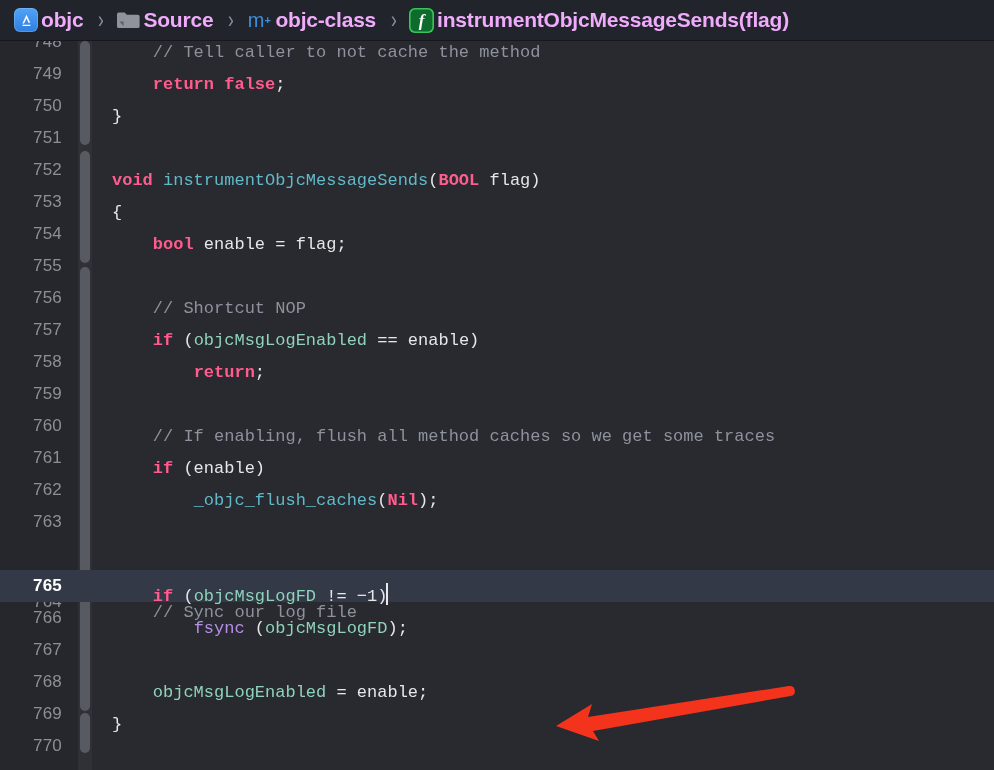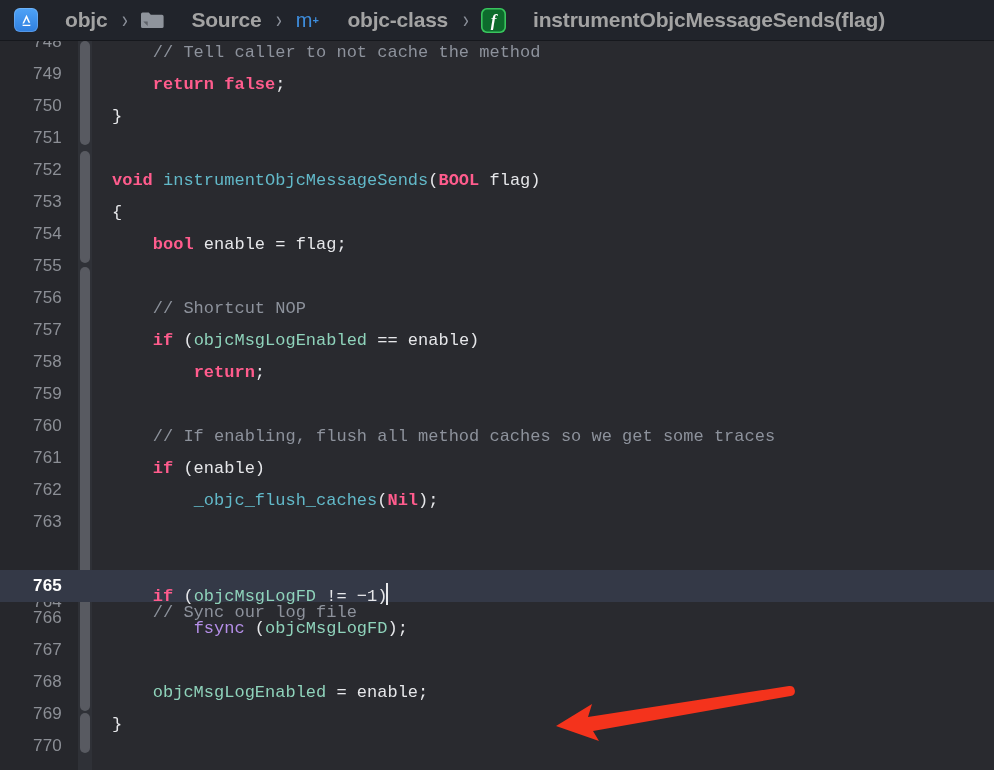--- a/index.html
+++ b/index.html
@@ -29,25 +29,25 @@
     box-sizing: border-box;
     overflow: hidden;
     white-space: nowrap;
   }
   .crumb {
     display: flex;
     align-items: center;
     height: 100%;
   }
   .crumb-label {
-    color: #a3a3a3;
+    color: #f0abfc;
     font-size: 21px;
     font-weight: 600;
     letter-spacing: -0.2px;
-    margin-left: 27px;
+    margin-left: 3px;
   }
   .crumb-sep {
     color: #8a8f99;
     font-size: 24px;
     font-weight: 300;
     margin: 0 11px 0 14px;
     transform: scaleX(0.72);
     display: inline-block;
   }
 

